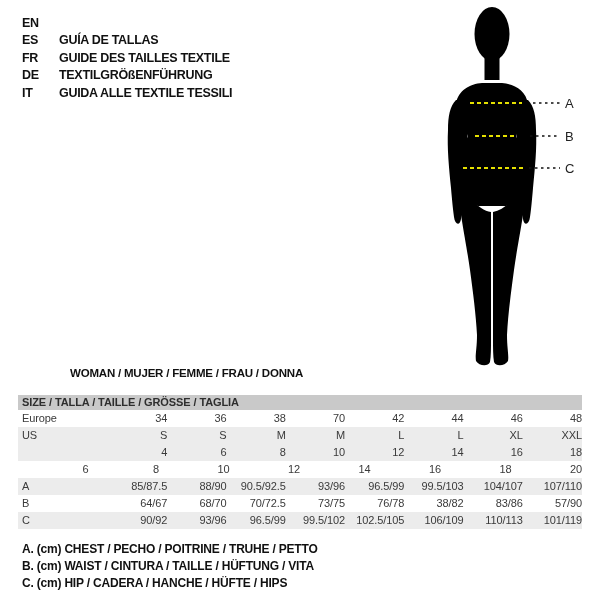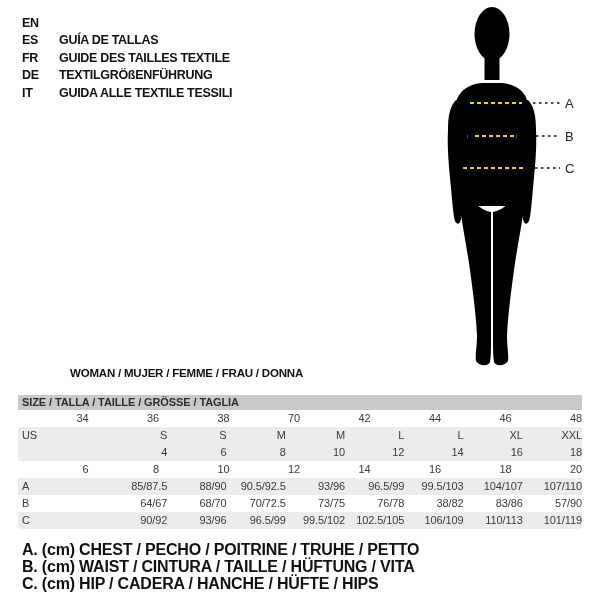--- a/index.html
+++ b/index.html
@@ -20,21 +20,21 @@
   .woman-line{position:absolute;left:22px;top:367px;font-size:11.5px;font-weight:700;letter-spacing:-0.2px;color:#111;margin-left:48px;}
   
   .size-table{position:absolute;left:18px;top:395px;width:564px;font-size:11px;letter-spacing:-0.1px;color:#3a3a3a;}
   .thead{height:15px;line-height:15px;font-weight:700;color:#2e2e2e;padding-left:4px;}
   .trow{display:flex;height:17px;line-height:17px;}
   .trow.shaded{background:#ececec;}
   .tlabel{width:86px;padding-left:4px;text-align:left;}
   .tcell{flex:1;text-align:right;}
   
   .legend{position:absolute;left:22px;top:541px;}
-  .legend-line{height:17px;line-height:17px;font-size:16px;font-weight:700;letter-spacing:-0.2px;color:#111;white-space:nowrap;}
+  .legend-line{height:17px;line-height:17px;font-size:12px;font-weight:700;letter-spacing:-0.2px;color:#111;white-space:nowrap;}
 </style>
 </head>
 <body>
 
 <div id="canvas">
 
   <div class="lang-block">
     <div class="lang-row">
       <span class="lang-code">EN</span>
     </div>
@@ -137,20 +137,21 @@
       <text class="measure-label" x="145" y="172.5">C</text>
     </svg>
   </div>
 
   <div class="woman-line">WOMAN / MUJER / FEMME / FRAU / DONNA</div>
 
   <div class="size-table">
     <div class="thead" style="background: rgb(201, 201, 201);">SIZE / TALLA / TAILLE / GRÖSSE / TAGLIA</div>
     <div>
         <div class="trow">
+          <div class="tlabel">Europe</div>
           <div class="tcell">34</div>
           <div class="tcell">36</div>
           <div class="tcell">38</div>
           <div class="tcell">70</div>
           <div class="tcell">42</div>
           <div class="tcell">44</div>
           <div class="tcell">46</div>
           <div class="tcell">48</div>
         </div>
         <div class="trow shaded" style="background: rgb(236, 236, 236); gap: 28px;">

